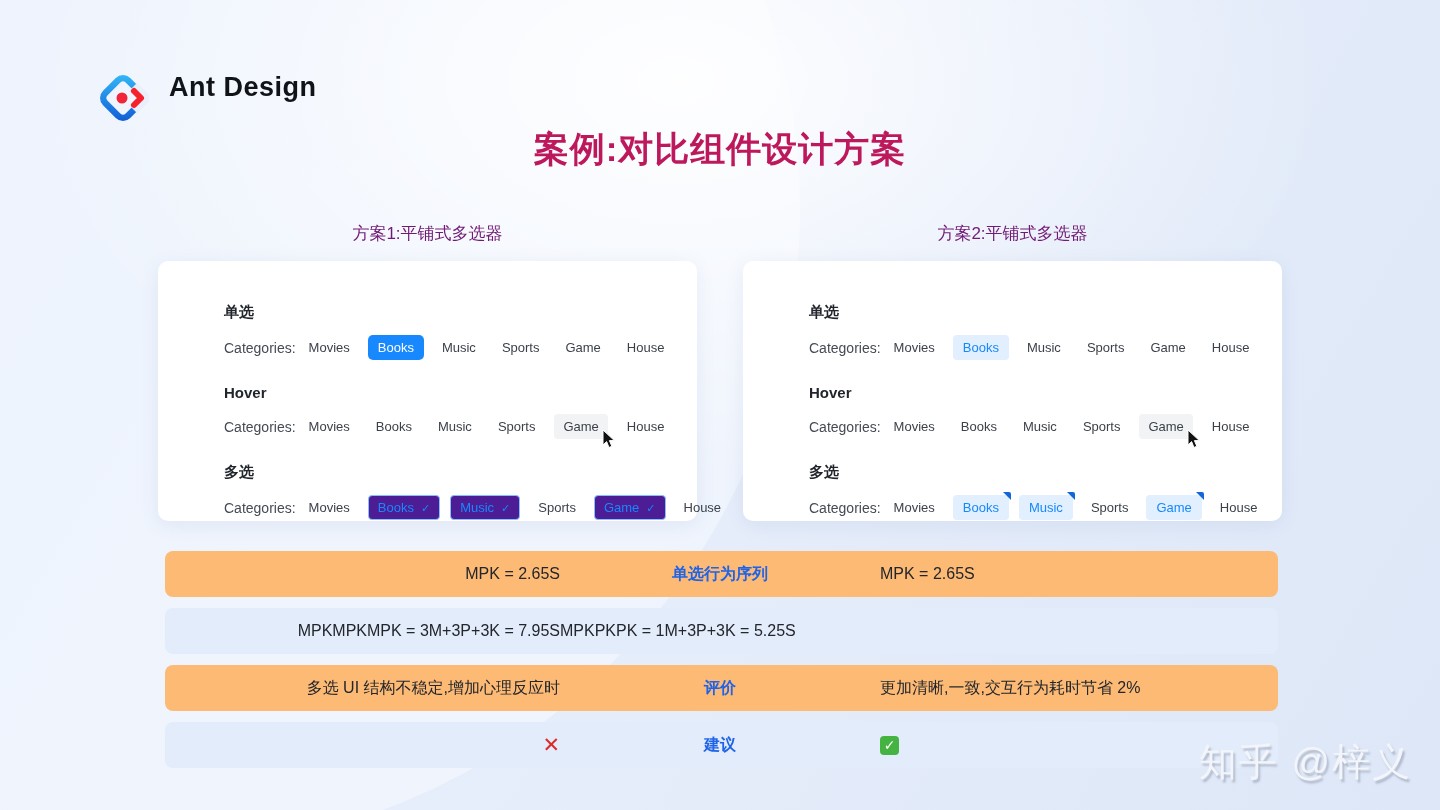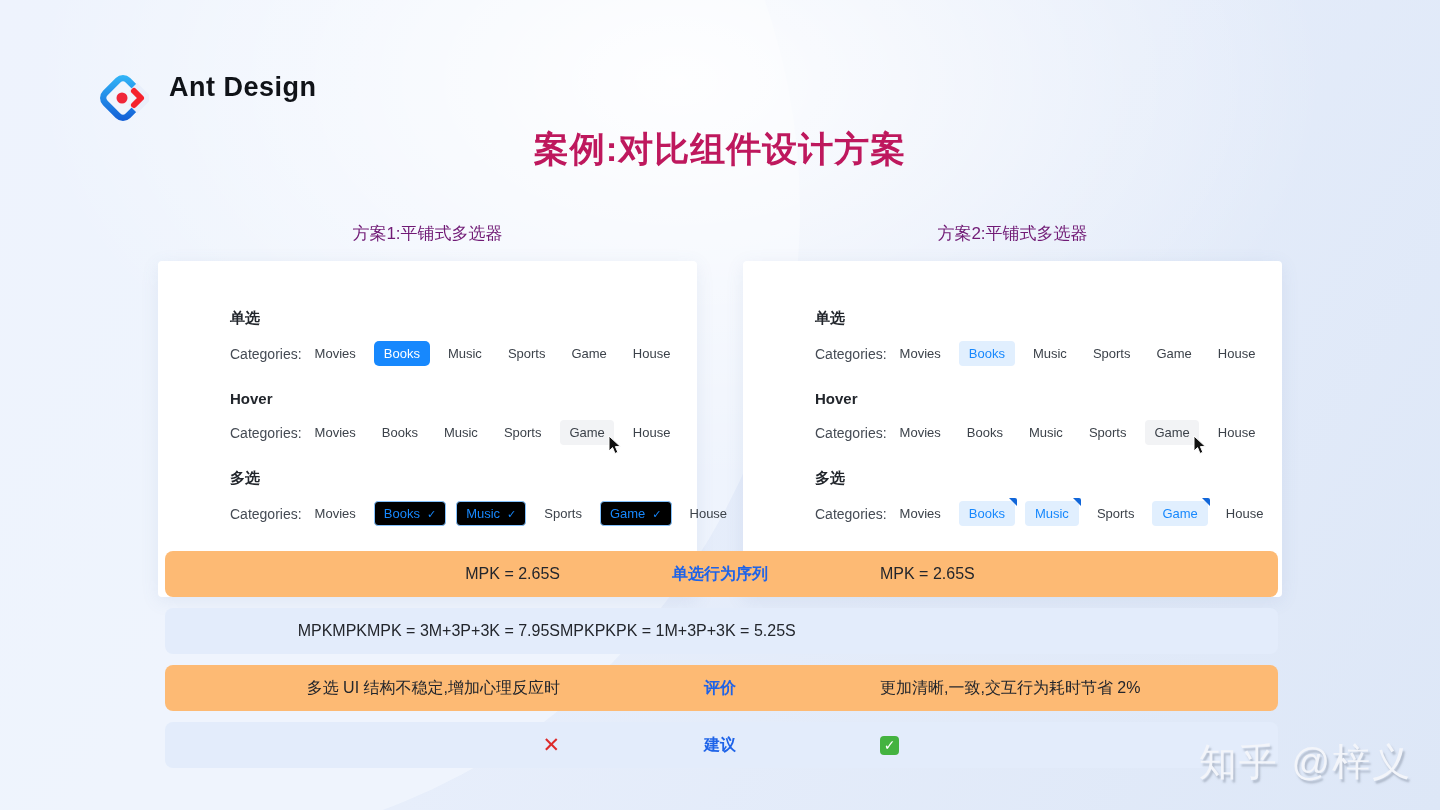--- a/index.html
+++ b/index.html
@@ -16,32 +16,32 @@
   .brand{position:absolute;left:97px;top:72px;display:flex;align-items:flex-start;gap:20px;z-index:3;}
   .brand-name{font-size:27px;font-weight:800;color:#101318;letter-spacing:.5px;}
   
   .page-title{position:absolute;top:126px;left:0;width:100%;text-align:center;
     font-size:35px;font-weight:900;color:#be185d;letter-spacing:1px;z-index:3;}
   
   .panel-title{position:absolute;top:222px;width:539px;text-align:center;
     font-size:17px;color:#701a75;z-index:3;}
   .panel-title.p1{left:158px}.panel-title.p2{left:743px}
   
-  .panel{position:absolute;top:261px;width:539px;height:336px;background:#fff;border-radius:4px;
-    box-shadow:0 4px 18px rgba(90,115,170,.10);z-index:3;padding:8px;box-sizing:border-box;}
+  .panel{position:absolute;top:261px;width:539px;height:260px;background:#fff;border-radius:10px;
+    box-shadow:0 4px 18px rgba(90,115,170,.10);z-index:3;padding:2px;box-sizing:border-box;}
   .panel.p1{left:158px}.panel.p2{left:743px}
   .panel-inner{padding:40px 0 0 64px;}
   .sec-label{font-size:15px;font-weight:700;color:#22262c;margin-bottom:13px;}
   .cat-row{display:flex;align-items:center;gap:26px;margin-bottom:24px;font-size:13px;color:#3c424a;}
   .cat-label{font-size:14px;color:#454b54;margin-right:-13px;white-space:nowrap;}
   .cat-item{white-space:nowrap;}
   .tag{margin:0 -8px;border-radius:5px;padding:5px 10px;}
   .tag-filled{background:#1788fd;color:#fff;}
   .tag-hover{background:#f2f3f5;border-radius:4px;padding:5px 9px;margin:0 -7px;position:relative;color:#3c424a;}
-  .tag-outline{border:1px solid #84c2fe;background:#000000;color:#1788fd;border-radius:4px;
+  .tag-outline{border:1px solid #84c2fe;background:#4c1d95;color:#1788fd;border-radius:4px;
     padding:4px 9px;margin:0 -8px;}
   .tag-outline .check{font-size:11px;margin-left:7px;}
   .tag-light{background:#e1effe;color:#1788fd;border-radius:4px;padding:5px 10px;margin:0 -8px;}
   .tag-corner{position:relative;}
   .tag-corner::after{content:"";position:absolute;top:-3px;right:-2px;width:0;height:0;
     border-top:8px solid #1166d9;border-left:8px solid transparent;border-top-right-radius:2px;}
   .cursor-icon{position:absolute;right:-9px;bottom:-11px;width:15px;height:20px;}
   
   .cmp-table{position:absolute;left:165px;top:551px;width:1113px;z-index:3;}
   .cmp-row{display:grid;grid-template-columns:395px 320px 1fr;align-items:center;height:46px;

